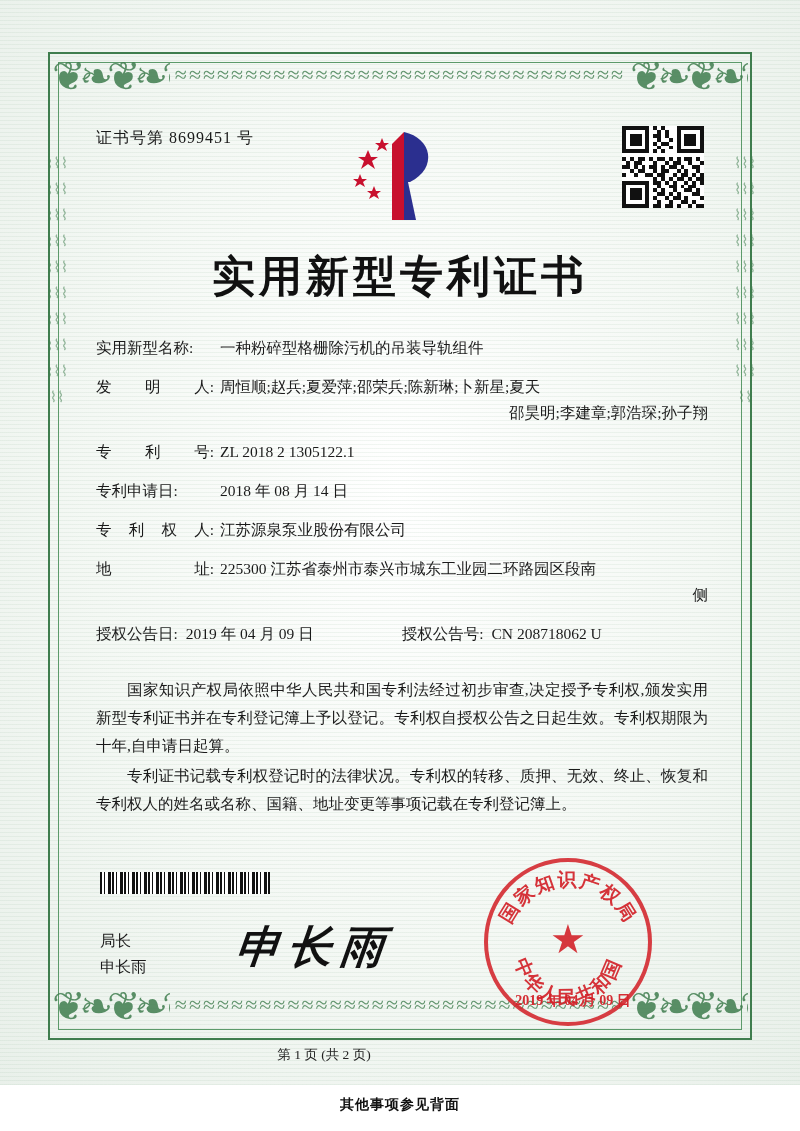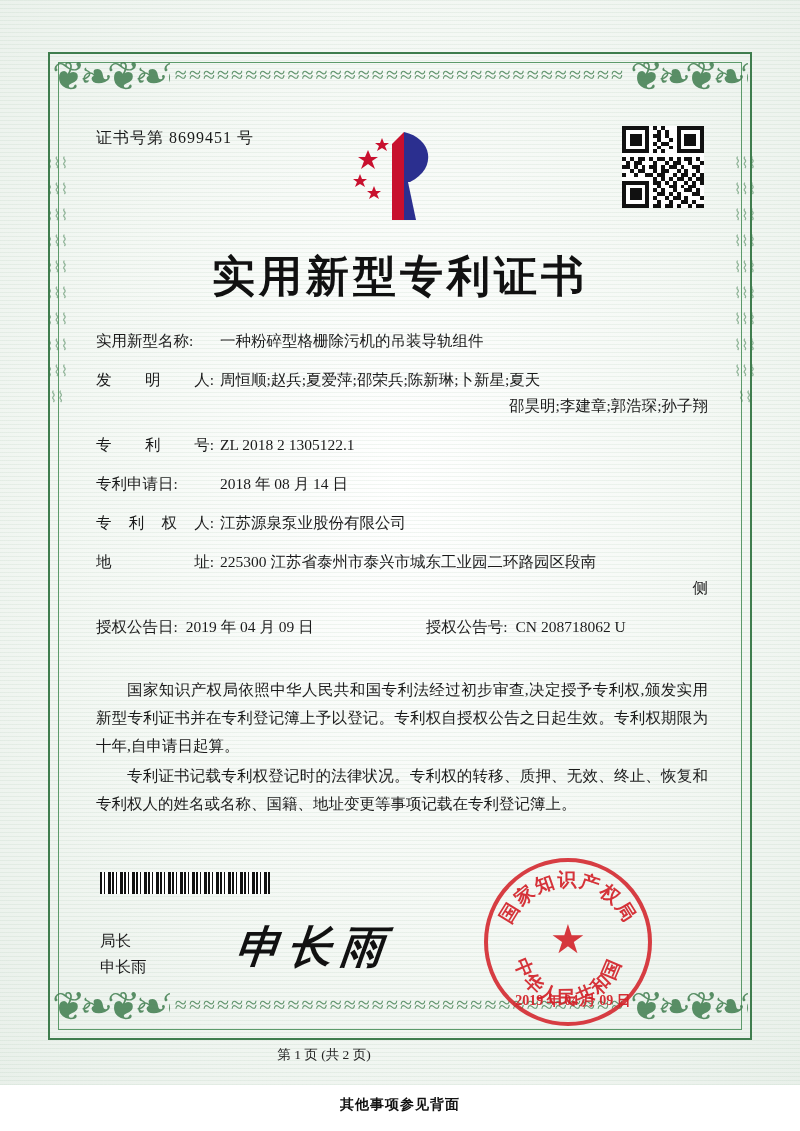--- a/index.html
+++ b/index.html
@@ -125,21 +125,21 @@
     font-weight: bold;
     letter-spacing: 4px;
     font-family: "Liberation Serif", "DejaVu Serif", serif;
     color: #111;
   }
 
   
   .fields {
     position: absolute;
     left: 96px;
-    top: 328px;
+    top: 335px;
     width: 612px;
     font-size: 15.5px;
     line-height: 26px;
   }
   .frow {
     display: flex;
     align-items: flex-start;
     margin-bottom: 13px;
   }
   .flabel {
@@ -156,21 +156,21 @@
   }
   .fvalue .line2 { display: block; text-align: right; }
   .inline-pair {
     display: flex;
     width: 100%;
     gap: 8px;
   }
   .inline-pair .seg-label {
     white-space: nowrap;
   }
-  .seg2 { margin-left: 104px; }
+  .seg2 { margin-left: 80px; }
 
   
   .para {
     position: absolute;
     left: 96px;
     width: 612px;
     font-size: 15.5px;
     line-height: 28px;
     text-align: justify;
     text-indent: 2em;

